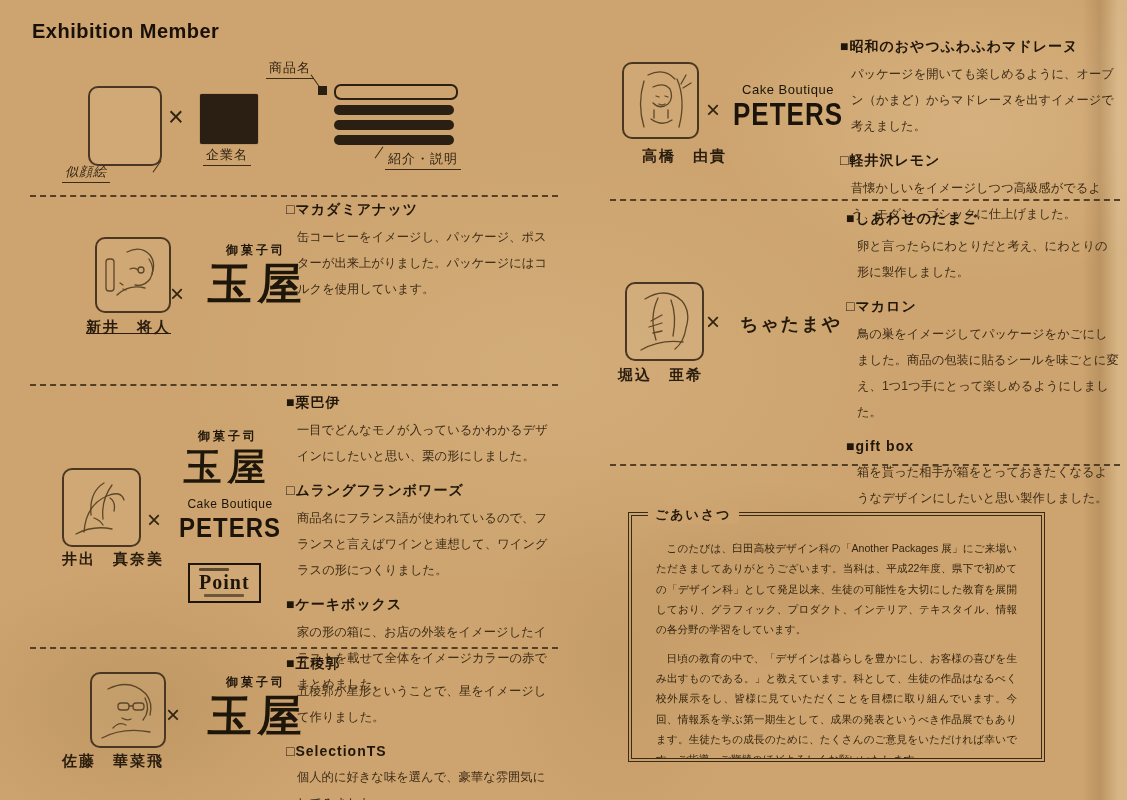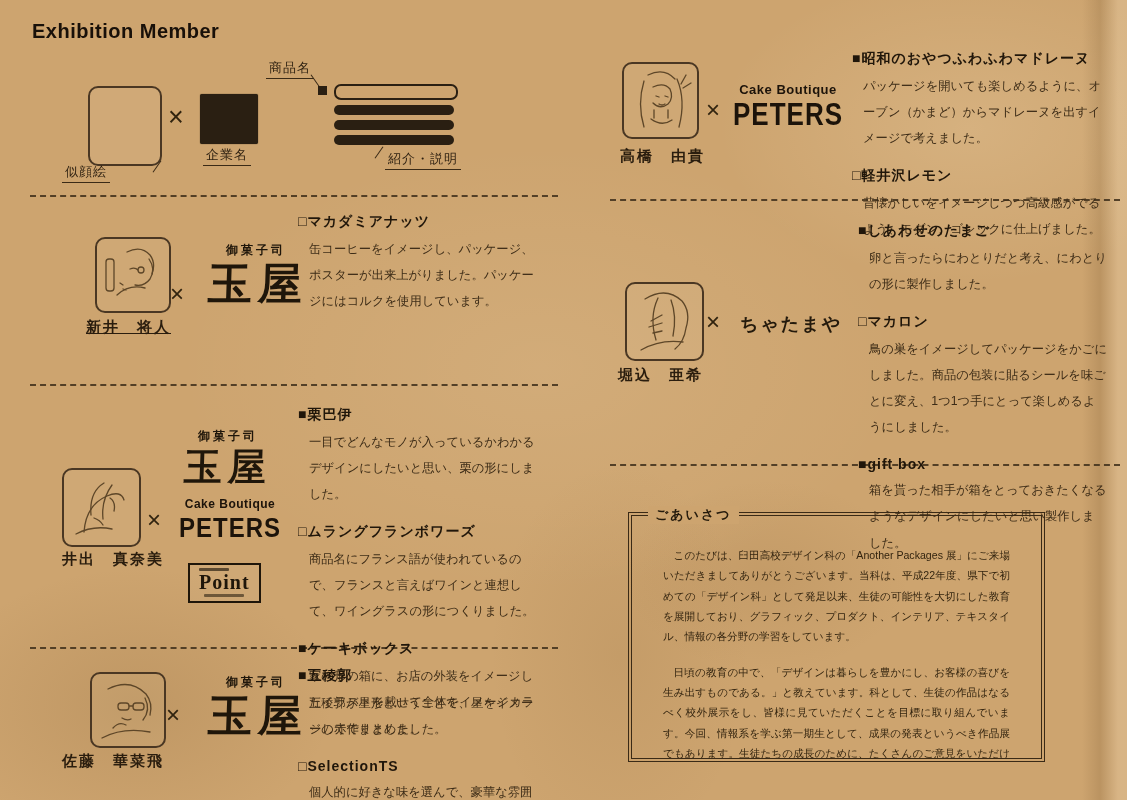--- a/index.html
+++ b/index.html
@@ -32,52 +32,52 @@
   .portrait{border:2px solid #4a3723;border-radius:10px;background:rgba(255,246,226,.05);}
   .portrait svg{display:block;}
   .member-name{font-size:15px;font-weight:bold;color:#2a1d0e;letter-spacing:2px;white-space:nowrap;}
   .cross{font-size:24px;color:#30230f;line-height:1;}
 
   .logo-tamaya{text-align:center;color:#1f160a;width:96px;}
   .logo-tamaya .top{font-size:12px;font-weight:bold;letter-spacing:3px;font-family:"Liberation Serif",serif;white-space:nowrap;}
   .logo-tamaya .main{font-size:44px;font-weight:900;font-family:"DejaVu Serif","Liberation Serif",serif;letter-spacing:6px;line-height:1.15;transform:skewX(-2deg);white-space:nowrap;}
   .logo-tamaya.sm .main{font-size:38px;}
   .logo-peters{text-align:center;color:#1c130a;}
-  .logo-peters .top{font-size:13px;font-weight:bold;letter-spacing:.5px;white-space:nowrap;}
+  .logo-peters .top{font-size:13px;font-weight:normal;letter-spacing:.5px;white-space:nowrap;}
   .logo-peters .main{font-size:26px;font-weight:900;letter-spacing:1px;transform:scale(1,1.18);transform-origin:top;white-space:nowrap;}
   .logo-point{border:2px solid #1f160a;padding:3px 9px 4px;text-align:center;color:#1f160a;background:rgba(255,246,226,.05);}
   .logo-point .smudge{height:3px;width:30px;background:#1f160a;opacity:.65;margin:0 auto 1px 0;border-radius:1px;}
   .logo-point .smudge2{height:2.5px;width:40px;background:#1f160a;opacity:.55;margin:2px auto 0 auto;border-radius:1px;}
   .logo-point .main{font-family:"Liberation Serif",serif;font-size:20px;font-weight:bold;letter-spacing:1px;line-height:1;}
   .logo-chatamaya{font-size:18px;font-weight:bold;color:#241a0c;letter-spacing:2px;white-space:nowrap;}
 
   .textcol{width:278px;}
-  .prod{margin:16px;}
+  .prod{margin:4px;}
   .prod .t{font-size:14px;font-weight:bold;color:#20160a;letter-spacing:1px;margin:13px 0 5px 0;}
   .prod:first-child .t{margin-top:0;}
   .prod .b{font-size:12.3px;line-height:2.12;color:#3d2c17;padding-left:11px;}
 
   
   .gbox{left:628px;top:512px;width:417px;height:250px;border:4px double #3a2a16;box-sizing:border-box;}
   .gbox-title{position:absolute;top:-10px;left:16px;background:#cda46f;padding:0 7px;font-size:13px;font-weight:bold;color:#241a0c;letter-spacing:2px;}
   .gbox-inner{padding:14px 16px 6px 16px;overflow:hidden;height:100%;box-sizing:border-box;}
-  .gbox p{margin:15px;font-size:10.6px;line-height:1.92;color:#33240f;text-indent:1em;text-align:justify;}
+  .gbox p{margin:8px;font-size:10.6px;line-height:1.92;color:#33240f;text-indent:1em;text-align:justify;}
   .gsign{text-align:right;font-size:11px;line-height:1.85;color:#2c1f10;padding-right:26px;margin-top:2px;}
 </style>
 </head>
 <body>
 
 <div class="page">
 
   <div class="abs h1">Exhibition Member</div>
 
   <div>
     <div class="abs legend-box" style="left:88px;top:86px;width:70px;height:76px;"></div>
     <div class="abs tick" style="left:150px;top:166px;"></div>
-    <div class="abs lbl" style="left:62px;top:163px;">似顔絵</div>
+    <div class="abs lbl" style="left:62px;top:163px;font-style:italic;">似顔絵</div>
 
     <div class="abs cross" style="left:168px;top:104px;font-size:27px;">×</div>
 
     <div class="abs legend-fill" style="left:200px;top:94px;width:58px;height:50px;"></div>
     <div class="abs lbl" style="left:203px;top:146px;">企業名</div>
 
     <div class="abs lbl" style="left:266px;top:59px;">商品名</div>
     <div class="abs tick" style="left:308px;top:80px;transform:rotate(55deg);"></div>
     <div class="abs sq-fill" style="left:318px;top:86px;width:9px;height:9px;"></div>
     <div class="abs bar-outline" style="left:334px;top:84px;width:120px;height:12px;"></div>
@@ -197,21 +197,21 @@
       <path d="M32 32 l3 1"></path>
         <path d="M41 32 l3 1"></path>
         <path d="M35 40 q3 2 6 0"></path>
       <path d="M57 20 l5 -9"></path>
         <path d="M59 24 l8 -5"></path>
       <path d="M27 55 q11 8 21 1"></path>
         <path d="M30 46 v8"></path>
         <path d="M44 46 v8"></path>
     </svg>
   </div>
-  <div class="abs member-name" style="left:620px;top:147px;">高橋　由貴</div>
+  <div class="abs member-name" style="left:642px;top:147px;">高橋　由貴</div>
   <div class="abs cross" style="left:706px;top:98px;">×</div>
   <div class="abs logo-peters" style="left:733px;top:82px;width:110px;">
     <div class="top">Cake Boutique</div>
     <div class="main">PETERS</div>
   </div>
   <div class="abs textcol" style="left:836px;top:34px;width:286px;">
     <div class="prod">
       <div class="t">■昭和のおやつふわふわマドレーヌ</div>
       <div class="b">パッケージを開いても楽しめるように、オーブン（かまど）からマドレーヌを出すイメージで考えました。</div>
     </div>

